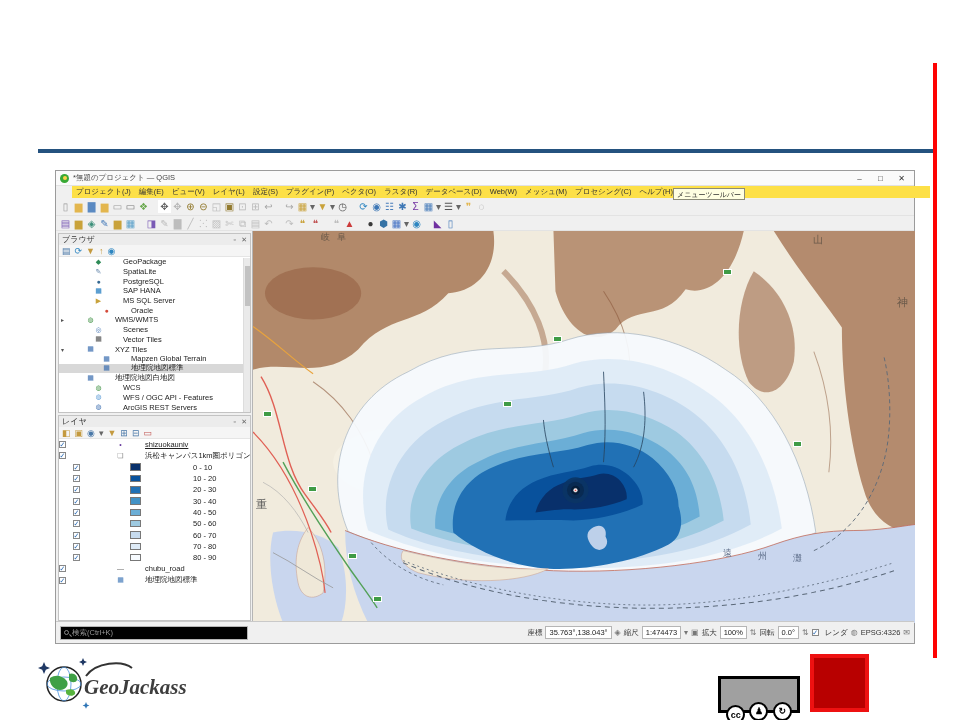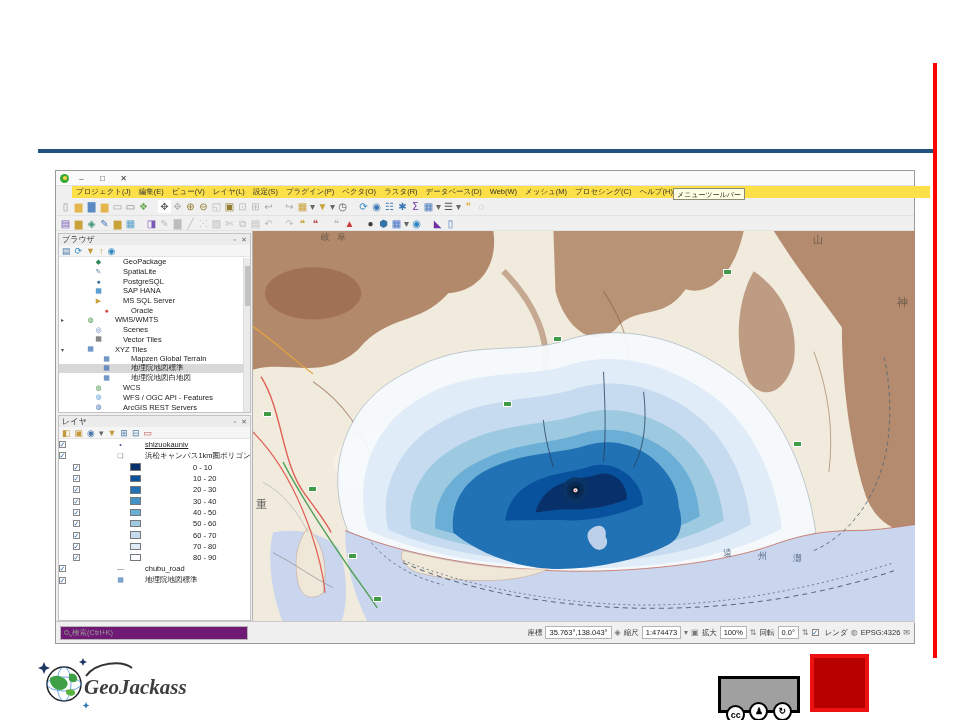--- a/index.html
+++ b/index.html
@@ -76,21 +76,21 @@
   
   .map { position:absolute; left:196px; top:60px; width:663px; height:392px; background:#f1ebdd;
     border-left:1px solid #b5b5b5; overflow:hidden; }
   .map svg { display:block; width:100%; height:100%; }
   .map-label { position:absolute; color:#6b5a4a; line-height:1; }
   .shield { position:absolute; width:9px; height:6px; background:#3f9b45; border:0.5px solid #fff; }
 
   
   .statusbar { position:absolute; left:0; bottom:0; width:100%; height:22px; background:#f0f0f0;
     border-top:1px solid #c9c9c9; display:flex; align-items:center; padding:0 4px; gap:4px; font-size:7.5px; }
-  .searchbox { width:188px; height:14px; border:1px solid #b5b5b5; background:#701a75; color:#999;
+  .searchbox { width:188px; height:14px; border:1px solid #b5b5b5; background:#000000; color:#999;
     display:flex; align-items:center; gap:3px; padding:0 3px; flex:0 0 auto; }
   .mag { width:5px; height:5px; border:1px solid #888; border-radius:50%; position:relative; flex:0 0 auto; }
   .mag::after { content:""; position:absolute; left:4px; top:4px; width:3px; height:1px; background:#888; transform:rotate(45deg); }
   .sb-right { margin-left:auto; display:flex; align-items:center; gap:3px; }
   .sb-box { border:1px solid #b5b5b5; background:#fff; height:13px; display:flex; align-items:center;
     padding:0 3px; color:#222; }
   .sb-lab { color:#333; }
   .sb-ic { font-size:8px; color:#777; }
 </style>
 </head>
@@ -100,20 +100,21 @@
 
   <div class="hrule"></div>
   <div class="vline"></div>
 
   <div class="qwin">
 
     <div class="titlebar">
       <span class="qicon">
           <i></i>
         </span>
+      <span class="wtitle">*無題のプロジェクト — QGIS</span>
       <span class="wctrl">–</span>
       <span class="wctrl">□</span>
       <span class="wctrl">✕</span>
     </div>
 
     <div class="menubar">
 
     <span class="menu-item">プロジェクト(J)</span>
         <span class="menu-item">編集(E)</span>
         <span class="menu-item">ビュー(V)</span>
@@ -285,21 +286,21 @@
               <span class="ticon" style="color: rgb(61, 111, 176);">▦</span>
               <span>Mapzen Global Terrain</span>
             </div>
 
             <div class="trow" style="padding-left: 16px; background: rgb(216, 216, 216);">
               <span class="twisty"></span>
               <span class="ticon" style="color: rgb(61, 111, 176);">▦</span>
               <span>地理院地図標準</span>
             </div>
 
-            <div class="trow" style="padding-left: 16px;">
+            <div class="trow" style="">
               <span class="twisty"></span>
               <span class="ticon" style="color: rgb(61, 111, 176);">▦</span>
               <span>地理院地図白地図</span>
             </div>
 
             <div class="trow" style="padding-left: 8px;">
               <span class="twisty"></span>
               <span class="ticon" style="color: rgb(61, 143, 65);">◍</span>
               <span>WCS</span>
             </div>

